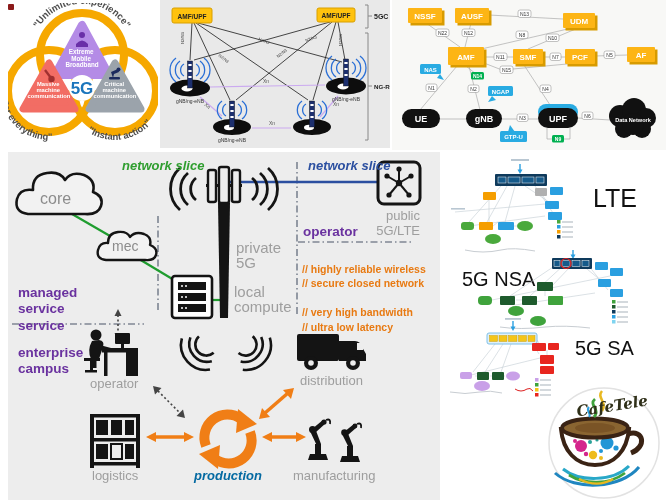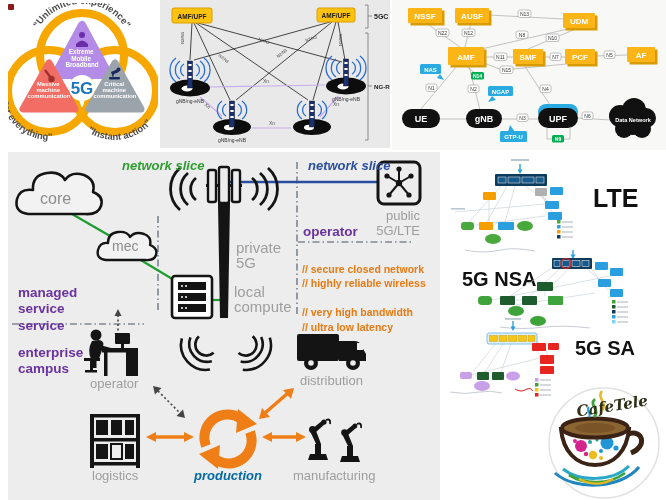--- a/index.html
+++ b/index.html
@@ -11,21 +11,21 @@
   #slice-panel{left:8px;top:152px;width:432px;height:387px;background:#ededed;overflow:hidden;}
   .abs{position:absolute;white-space:pre-line;}
   .slice-green{color:#2f9e2f;font-style:italic;font-weight:bold;font-size:13px;}
   .slice-blue{color:#2b4fa0;font-style:italic;font-weight:bold;font-size:13px;}
   .gray-lab{color:#9e9e9e;font-size:13px;}
   .gray-big{color:#8c8c8c;font-size:16px;}
   .purple-lab{color:#6a329f;font-weight:bold;font-size:13.5px;line-height:16.5px;}
   .feat{color:#e87a12;font-weight:bold;font-size:10.5px;line-height:14.5px;}
   .orange-lab{color:#0369a1;font-weight:bold;font-size:13px;font-style:italic;}
   .two-line{line-height:15px;}
-  .big-tag{position:absolute;color:#111;font-weight:700;text-align:center;}
+  .big-tag{position:absolute;color:#111;font-weight:400;text-align:center;}
   #lte-tag{left:593px;top:184px;font-size:25px;}
   #nsa-tag{left:462px;top:268px;font-size:20px;}
   #sa-tag{left:575px;top:337px;font-size:20px;}
 </style>
 </head>
 <body>
 
 <div id="stage">
 
   <svg class="panel" style="left:8px;top:3px" width="150" height="140" viewBox="0 0 150 140">
@@ -575,21 +575,21 @@
 
     <div class="abs slice-green" style="left:114px;top:6px">network slice</div>
     <div class="abs slice-blue" style="left:300px;top:6px">network slice</div>
     <div class="abs gray-big" style="left:32px;top:38px">core</div>
     <div class="abs gray-big" style="left:104px;top:86px;font-size:14px">mec</div>
     <div class="abs gray-lab two-line" style="left:228px;top:88px;font-size:15px"><span>private</span><br><span>5G</span></div>
     <div class="abs gray-lab two-line" style="left:226px;top:132px;font-size:15px"><span>local</span><br><span>compute</span></div>
     <div class="abs gray-lab two-line" style="left:360px;top:56px;width:52px;text-align:right"><span>public</span><br><span>5G/LTE</span></div>
     <div class="abs purple-lab" style="left:295px;top:72px">operator</div>
     <div class="abs feat" style="left:294px;top:95px">
-      <div>// secure closed network</div><div>// highly reliable wireless</div>
+      <div>// highly reliable wireless</div><div>// secure closed network</div>
       <div>// very high bandwidth</div><div>// ultra low latency</div>
     </div>
     <div class="abs purple-lab" style="left:10px;top:116px">
       <div>managed</div><div>service</div><div>service</div>
     </div>
     <div class="abs purple-lab" style="left:10px;top:176px">
       <div>enterprise</div><div>campus</div>
     </div>
     <div class="abs gray-lab" style="left:82px;top:224px">operator</div>
     <div class="abs gray-lab" style="left:84px;top:316px">logistics</div>

